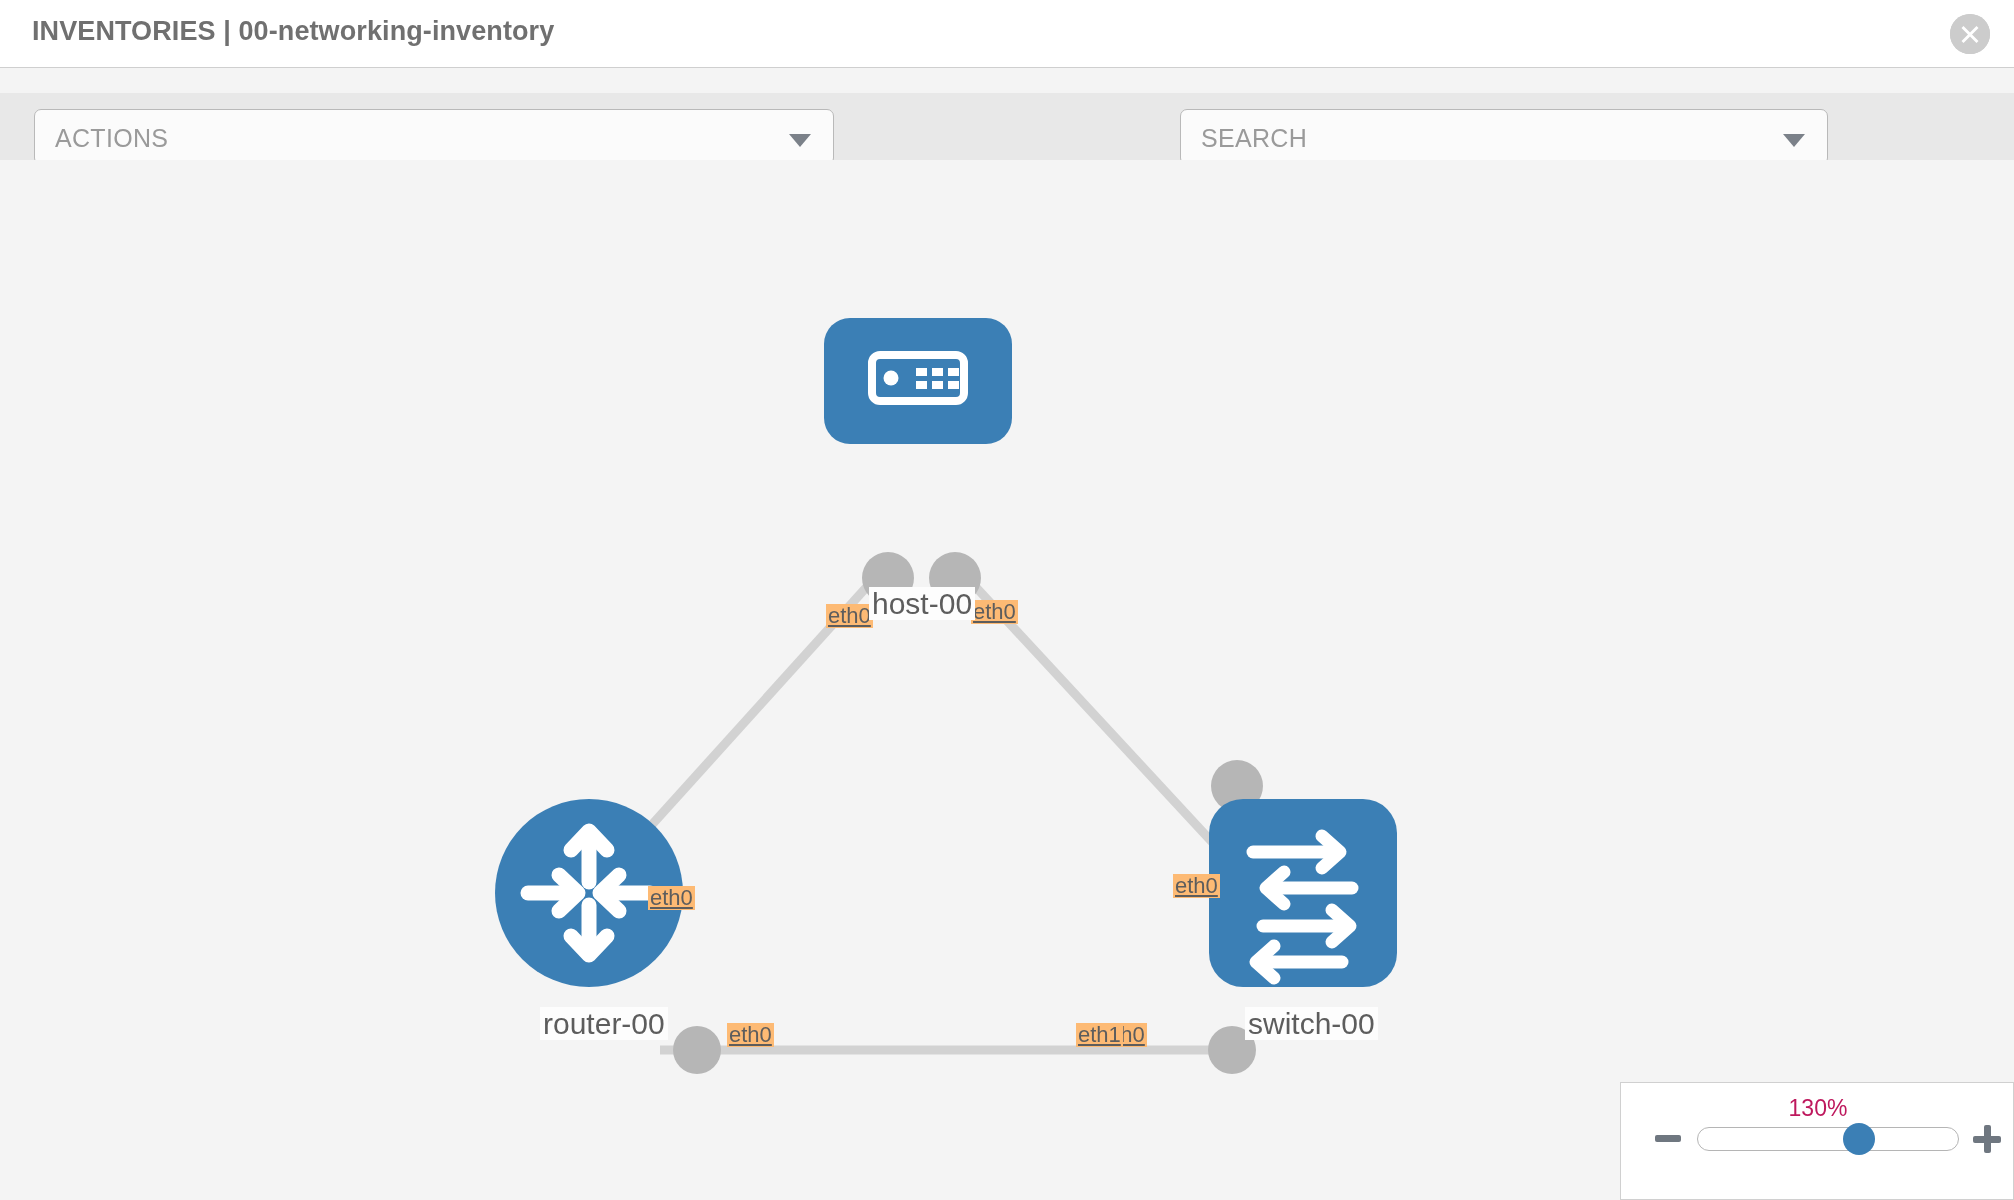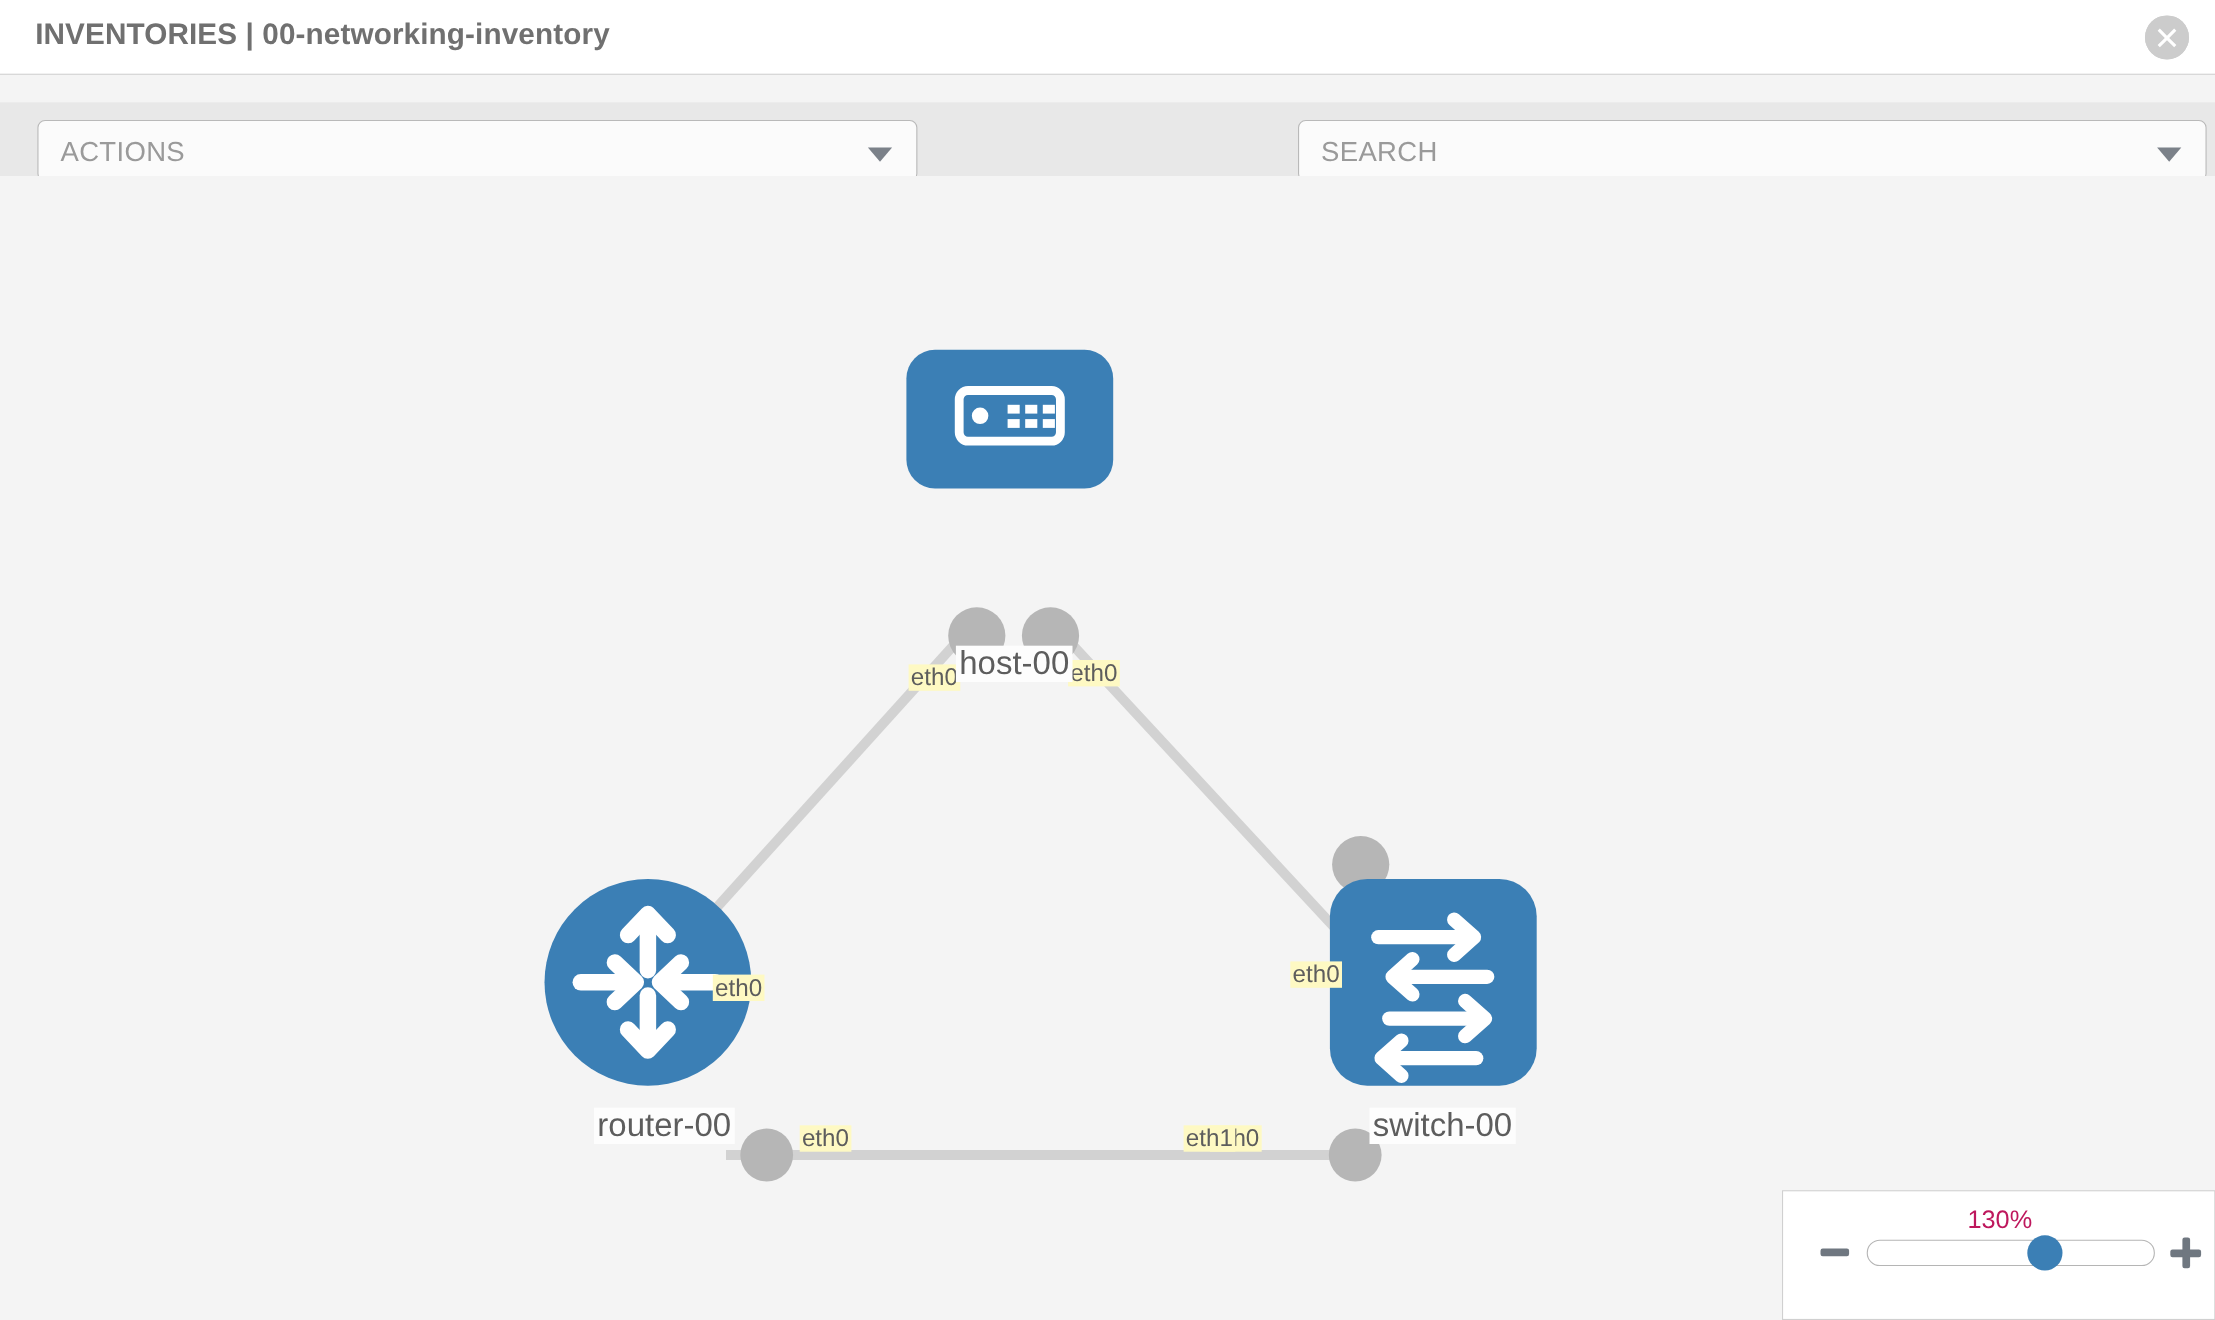--- a/index.html
+++ b/index.html
@@ -102,21 +102,21 @@
     height: 44px;
     cursor: pointer;
   }
   .tool-icon.wrench { left: 1042px; top: 90px; }
   .tool-icon.key    { left: 1110px; top: 90px; }
 
   .search-select {
     position: absolute;
     left: 1180px;
     top: 16px;
-    width: 826px;
+    width: 648px;
     height: 56px;
     background: #fbfbfb;
     border: 1px solid #b9b9b9;
     border-radius: 7px;
     box-sizing: border-box;
     cursor: pointer;
   }
   .search-label {
     position: absolute;
     left: 20px;
@@ -143,24 +143,25 @@
     color: #5d5d5d;
     background: #fdfdfd;
     white-space: nowrap;
     padding: 0 3px;
     line-height: 1.1;
   }
   .iface-label {
     position: absolute;
     font-size: 22px;
     color: #5d5d5d;
-    background: #fef9c3;
+    background: #fdba74;
     white-space: nowrap;
     padding: 0 2px;
     line-height: 1.1;
+    text-decoration: underline;
   }
 
   
   .zoom-panel {
     position: absolute;
     left: 1620px;
     top: 1082px;
     width: 394px;
     height: 118px;
     background: #ffffff;

